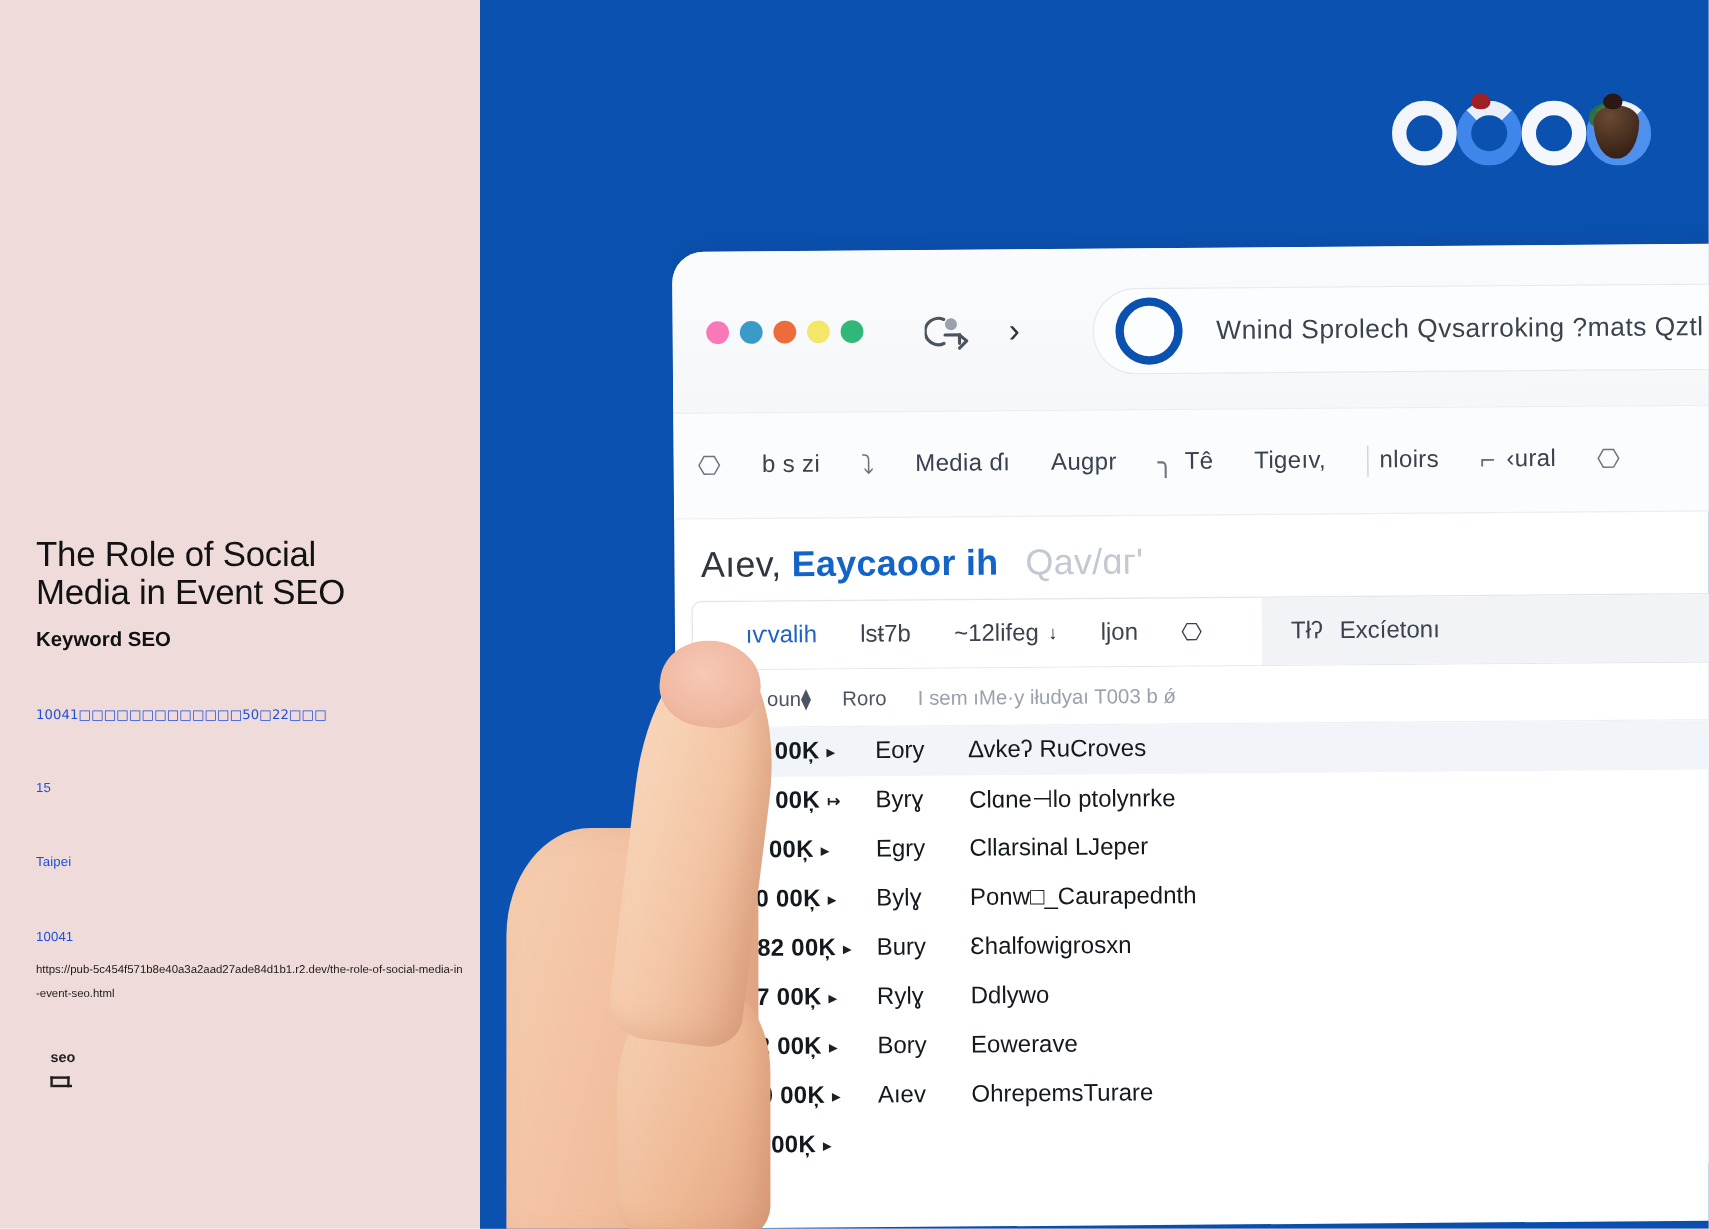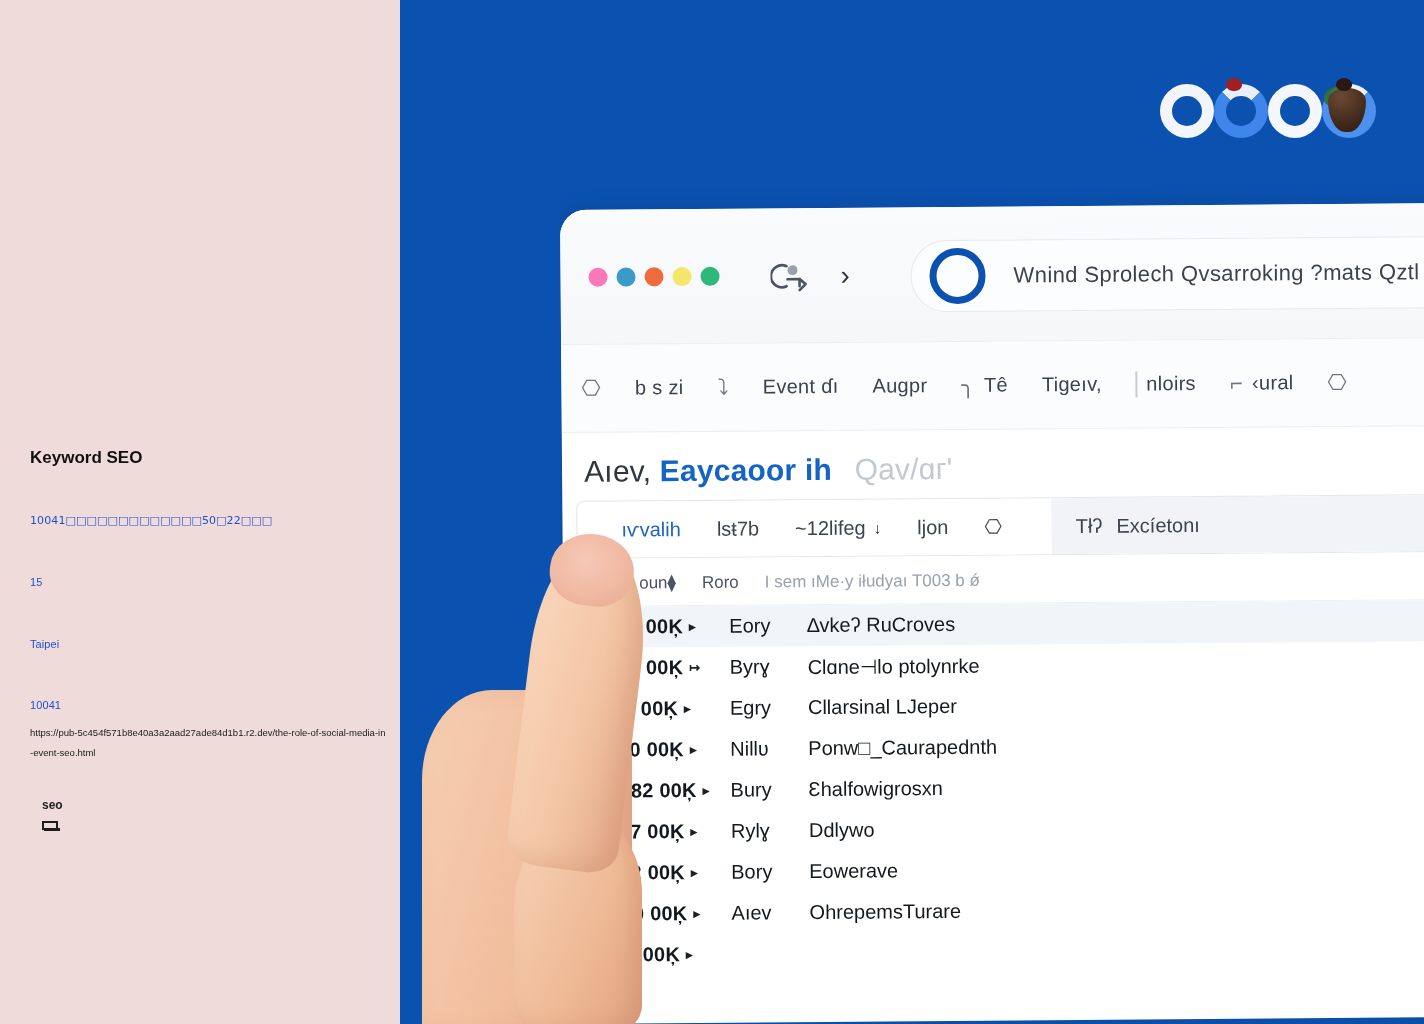--- a/index.html
+++ b/index.html
@@ -421,21 +421,21 @@
           <div class="tb-item">
             <span class="tb-glyph">⎔</span>
           </div>
           <div class="tb-item">
             <span>b s zi</span>
           </div>
           <div class="tb-item">
             <span class="tb-glyph">⤵</span>
           </div>
           <div class="tb-item">
-            <span>Event ɗı</span>
+            <span>Media ɗı</span>
           </div>
           <div class="tb-item">
             <span>Augpr</span>
           </div>
           <div class="tb-item">
             <span class="tb-glyph">╮</span>
             <span>Tê</span>
           </div>
           <div class="tb-item">
             <span>Tigeıv,</span>
@@ -517,21 +517,21 @@
               <span class="dr-arrow">▸</span>
             </span>
             <span class="dr-code">Egry</span>
             <span class="dr-label">Cllarsinal LJeper</span>
           </div>
           <div class="data-row">
             <span class="dr-metric">
               <span>80 00Ķ</span>
               <span class="dr-arrow">▸</span>
             </span>
-            <span class="dr-code">Nillʋ</span>
+            <span class="dr-code">Bylɣ</span>
             <span class="dr-label">Ponw□_Caurapednth</span>
           </div>
           <div class="data-row">
             <span class="dr-metric">
               <span>Ʒ82 00Ķ</span>
               <span class="dr-arrow">▸</span>
             </span>
             <span class="dr-code">Bury</span>
             <span class="dr-label">Ɛhalfowigrosxn</span>
           </div>
@@ -577,20 +577,22 @@
   <div id="hand">
     <div id="palm"></div>
     <div id="knuckle"></div>
     <div id="thumb"></div>
     <div id="index-finger"></div>
     <div id="fingertip"></div>
   </div>
 
   <div id="info-panel">
     <div id="info-inner">
+      <div id="article-title">The Role of Social
+Media in Event SEO</div>
       <div id="article-subtitle">Keyword SEO</div>
       <div class="meta-line tofu">10041□□□□□□□□□□□□□50□22□□□</div>
       <div class="meta-line">15</div>
       <div class="meta-line">Taipei</div>
       <div class="meta-line">10041</div>
       <div id="meta-url">https://pub-5c454f571b8e40a3a2aad27ade84d1b1.r2.dev/the-role-of-social-media-in-event-seo.html</div>
 
       <div id="tag-block">
         <div id="tag-label">seo</div>
         <div id="tag-icon">

